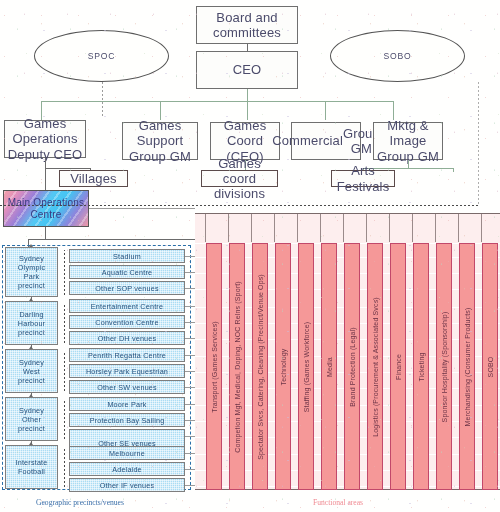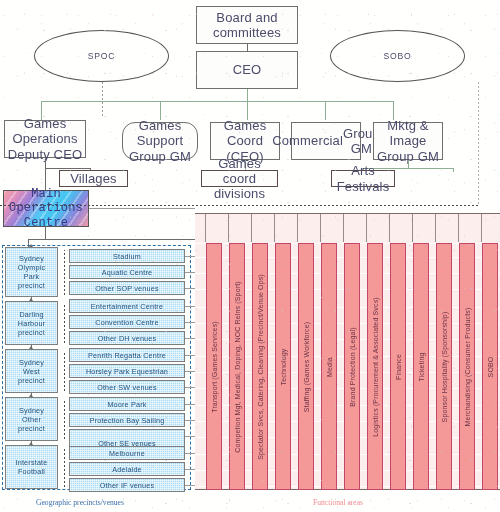--- a/index.html
+++ b/index.html
@@ -26,28 +26,27 @@
     display:flex;align-items:center;justify-content:center;
     color:#4b4b6b;font-size:8.6px;letter-spacing:.8px;
   }
 
   
   .moc{
     position:absolute;box-sizing:border-box;
     border:1px solid #555;
     display:flex;align-items:center;justify-content:center;
     text-align:center;line-height:1.2;
-    font-size:12px;color:#3a3a80;letter-spacing:.2px;
+    font-size:10px;color:#3a3a80;letter-spacing:.2px;
     background:
       repeating-linear-gradient(125deg,
         rgba(255,255,255,.30) 0px, rgba(255,255,255,.30) 2px,
         rgba(255,255,255,0) 2px, rgba(255,255,255,0) 9px),
       linear-gradient(125deg,#f2a0a8 0%,#e08fbe 14%,#9a7fd8 30%,#53c8f4 47%,
                       #44c4f2 62%,#8c86dd 80%,#f09aa8 100%);
-    font-family: Liberation Mono, monospace;
   }
 
   
   .bluebox{
     position:absolute;box-sizing:border-box;
     border:1px solid #7e7e7e;
     display:flex;align-items:center;justify-content:center;
     text-align:center;line-height:1.25;
     color:#27527d;font-size:7.2px;letter-spacing:.2px;
     background:
@@ -153,21 +152,21 @@
   <div class="ln v" style="left:160px;top:101px;height:19px;"></div>
   <div class="ln v" style="left:247px;top:101px;height:19px;"></div>
   <div class="ln v" style="left:325px;top:101px;height:19px;"></div>
   <div class="ln v" style="left:393px;top:101px;height:19px;"></div>
 
   <div class="box" style="left:4px;top:120px;width:82px;height:38px;flex-direction:column;">
     <span class="l2">Games Operations</span>
     <span class="l2">Deputy CEO</span>
   </div>
 
-  <div class="box" style="left:122px;top:122px;width:76px;height:38px;flex-direction:column;border-radius:13px;">
+  <div class="box" style="left:122px;top:122px;width:76px;height:38px;flex-direction:column;">
     <span class="l2">Games Support</span>
     <span class="l2">Group GM</span>
   </div>
 
   <div class="box" style="left:210px;top:122px;width:70px;height:38px;flex-direction:column;">
     <span class="l2">Games Coord</span>
     <span class="l2">(CEO)</span>
   </div>
 
   <div class="box" style="left:291px;top:122px;width:70px;height:38px;flex-direction:row;">

